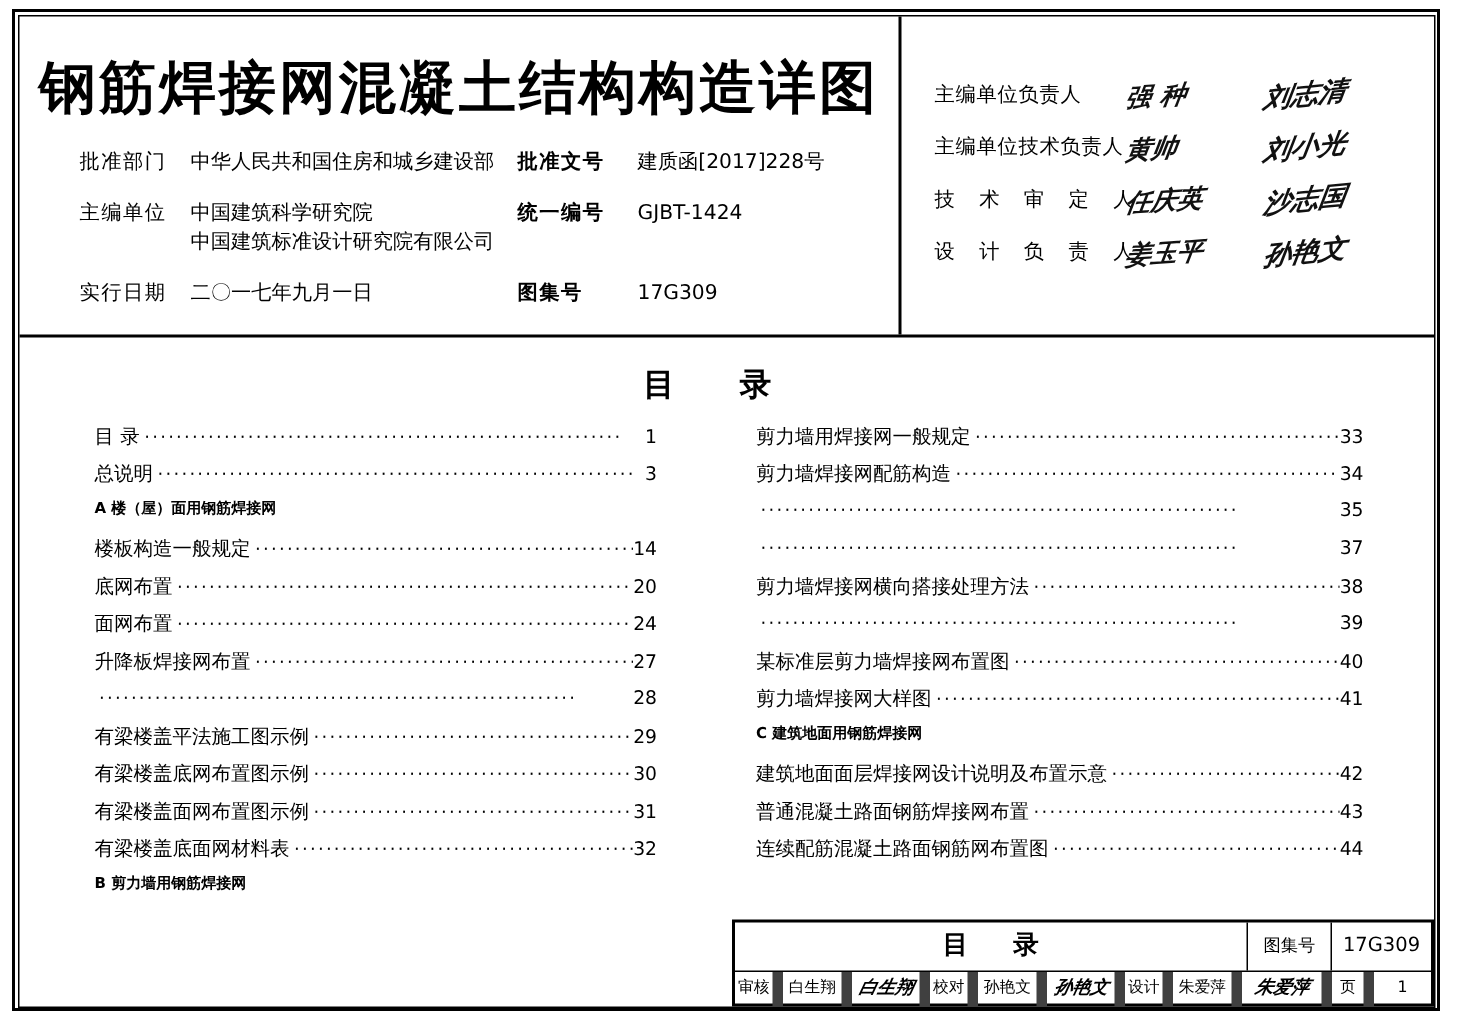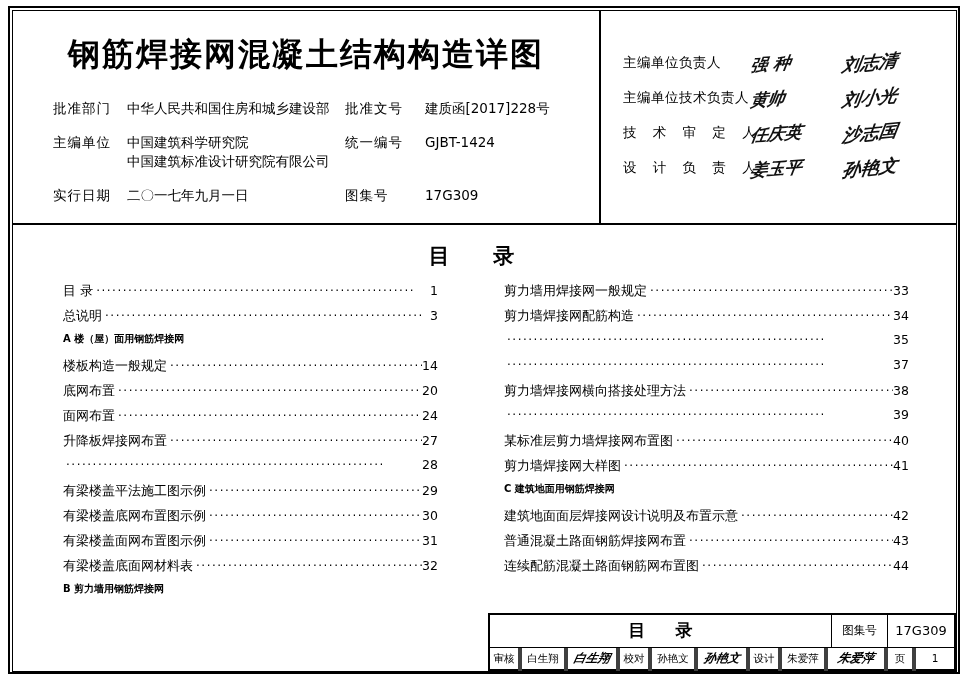--- a/index.html
+++ b/index.html
@@ -64,21 +64,21 @@
     right: 0;
     height: 100%;
   }
   .doc-title {
     position: absolute;
     left: 0;
     top: 22px;
     width: 100%;
     text-align: center;
     font-family: Liberation Serif, serif;
-    font-size: 32px;
+    font-size: 38px;
     font-weight: bold;
     letter-spacing: 2px;
   }
   .meta {
     position: absolute;
     left: 40px;
     top: 88px;
     width: 530px;
     font-size: 13.5px;
     font-family: "DejaVu Sans", "Liberation Sans", sans-serif;
@@ -96,20 +96,21 @@
   }
   .meta-value {
     flex: 0 0 218px;
     width: 218px;
     padding-left: 6px;
   }
   .meta-label2 {
     width: 72px;
     flex: 0 0 72px;
     letter-spacing: 1px;
+    font-weight: bold;
   }
   .meta-value2 {
     flex: 1;
     padding-left: 8px;
     font-family: "DejaVu Sans", "Liberation Sans", sans-serif;
   }
   .meta-value .line2 { display: block; }
 
   .sign-list {
     position: absolute;
@@ -268,21 +269,21 @@
     height: 23px;
   }
   .tb-cell {
     position: absolute;
     top: 0;
     height: 100%;
     box-sizing: border-box;
     font-size: 10.5px;
     line-height: 21px;
     text-align: center;
-    border-right: 4px solid #404040;
+    border-right: 7px solid #404040;
     overflow: hidden;
     white-space: nowrap;
   }
   .tb-cell.last { border-right: none; }
   .tb-sign {
     font-family: "DejaVu Serif", "Liberation Serif", serif;
     font-style: italic;
     font-weight: bold;
     font-size: 12px;
     transform: skewX(-12deg);

